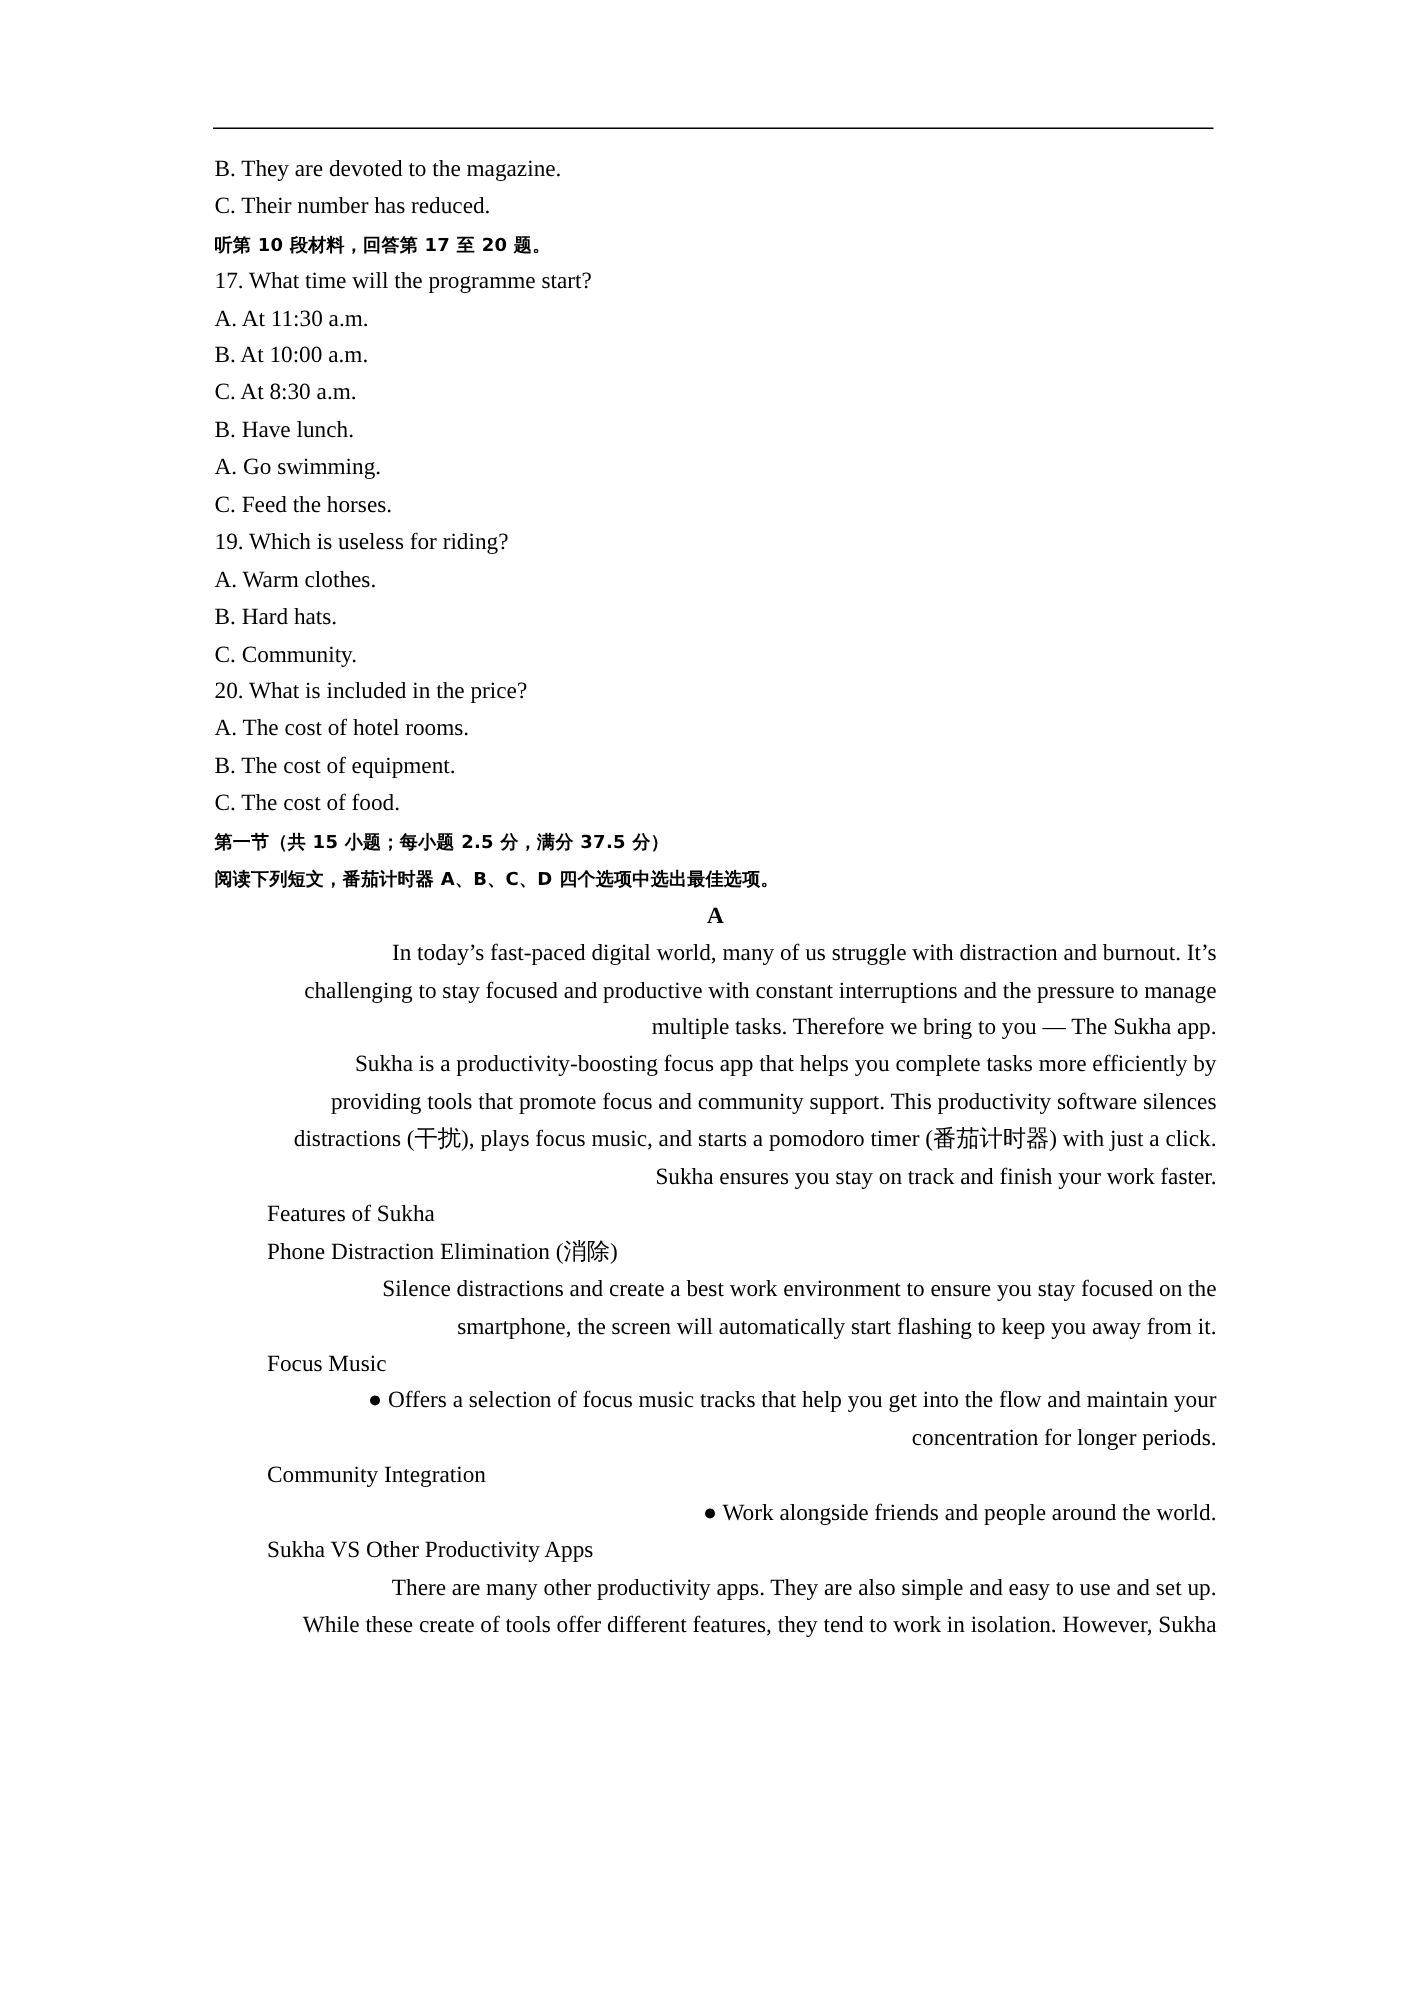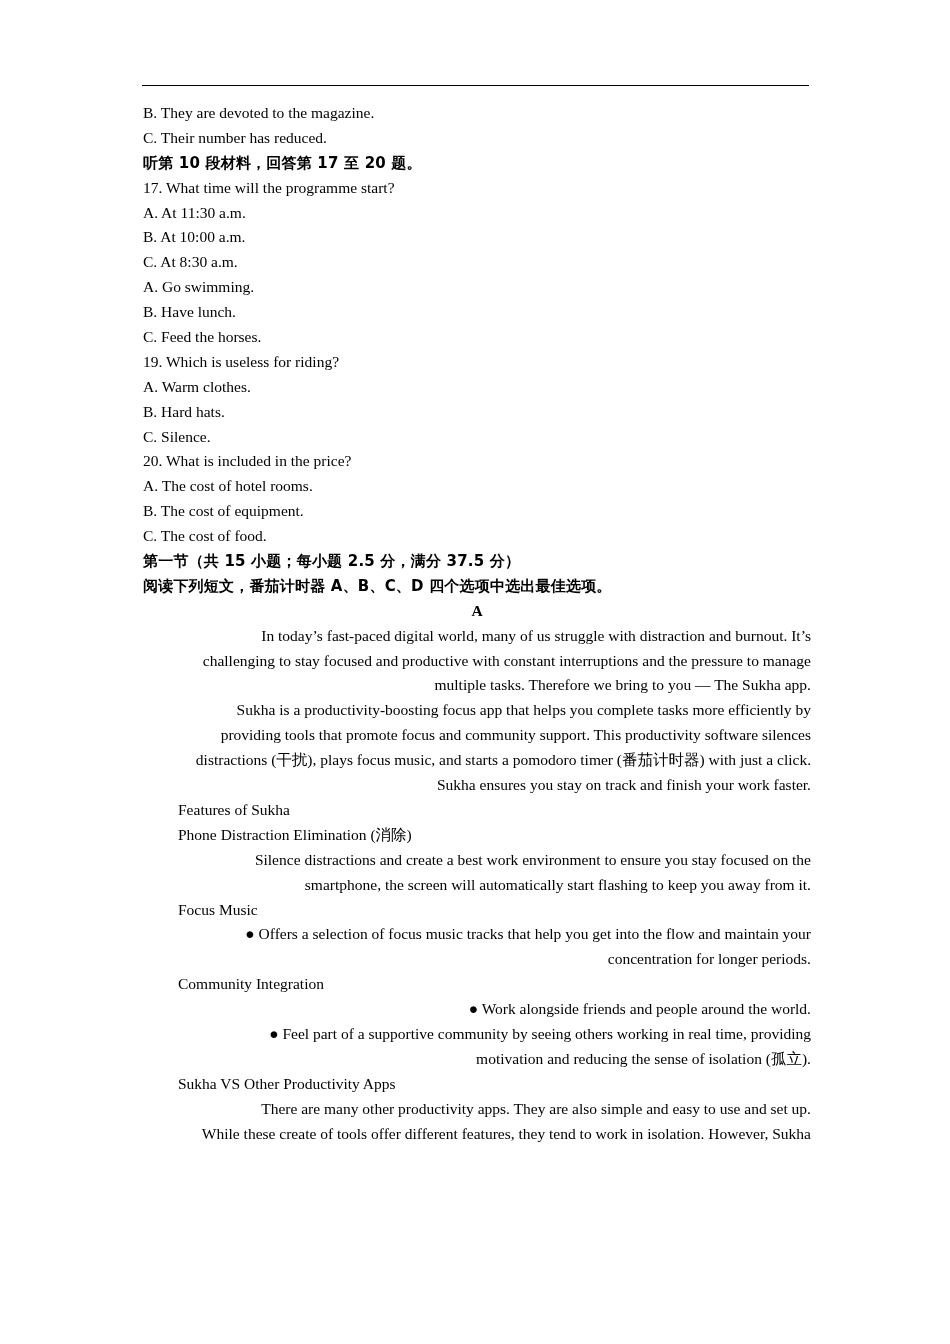--- a/index.html
+++ b/index.html
@@ -2,21 +2,21 @@
 <html><head>
 <meta charset="utf-8">
 <style>
   html, body { margin: 0; padding: 0; background: #ffffff; }
   body { width: 950px; height: 1344px; position: relative; overflow: hidden;
          font-family: "Liberation Serif", "DejaVu Serif", serif; color: #000; }
   .rule { position: absolute; left: 142px; top: 85px; width: 667px; height: 0;
           border-top: 1.5px solid #000; }
   .page { position: absolute; left: 143px; top: 101px; width: 668px; }
   .line { font-size: 15.5px; line-height: 24.9px; height: 24.9px; white-space: nowrap; }
-  .cjk-bold { font-weight: bold; font-family: "DejaVu Sans", sans-serif; font-size: 15px; letter-spacing: 0.2px; }
+  .cjk-bold { font-weight: bold; font-family: "DejaVu Sans", sans-serif; font-size: 12px; letter-spacing: 0.2px; }
   .center { text-align: center; font-weight: bold; }
   .sub { font-weight: normal; padding-left: 35px; font-size: 15.5px; line-height: 24.9px; height: 24.9px; }
   .ln { display: block; white-space: nowrap; text-align: right; }
   .ln.first { padding-left: 35px; }
 </style>
 </head>
 <body>
 
 <div class="rule"></div>
 
@@ -24,28 +24,28 @@
 
   <div class="line">B. They are devoted to the magazine.</div>
   <div class="line">C. Their number has reduced.</div>
   <div class="line cjk-bold">听第 10 段材料，回答第 17 至 20 题。</div>
 
   <div class="line">17. What time will the programme start?</div>
   <div class="line">A. At 11:30 a.m.</div>
   <div class="line">B. At 10:00 a.m.</div>
   <div class="line">C. At 8:30 a.m.</div>
 
+  <div class="line">B. Have lunch.</div>
   <div class="line">A. Go swimming.</div>
-  <div class="line">B. Have lunch.</div>
   <div class="line">C. Feed the horses.</div>
 
   <div class="line">19. Which is useless for riding?</div>
   <div class="line">A. Warm clothes.</div>
   <div class="line">B. Hard hats.</div>
-  <div class="line">C. Silence.</div>
+  <div class="line">C. Community.</div>
 
   <div class="line">20. What is included in the price?</div>
   <div class="line">A. The cost of hotel rooms.</div>
   <div class="line">B. The cost of equipment.</div>
   <div class="line">C. The cost of food.</div>
 
   <div class="line cjk-bold">第一节（共 15 小题；每小题 2.5 分，满分 37.5 分）</div>
   <div class="line cjk-bold">阅读下列短文，番茄计时器 A、B、C、D 四个选项中选出最佳选项。</div>
   <div class="line center">A</div>
 
@@ -73,24 +73,20 @@
   <div class="sub">Focus Music</div>
   <div class="para-block">
     <span class="ln first line">● Offers a selection of focus music tracks that help you get into the flow and maintain your</span>
     <span class="ln line">concentration for longer periods.</span>
   </div>
 
   <div class="sub">Community Integration</div>
   <div class="para-block">
     <span class="ln first line">● Work alongside friends and people around the world.</span>
   </div>
-  <div class="para-block">
-    <span class="ln first line">● Feel part of a supportive community by seeing others working in real time, providing</span>
-    <span class="ln line">motivation and reducing the sense of isolation (孤立).</span>
-  </div>
 
   <div class="sub">Sukha VS Other Productivity Apps</div>
   <div class="para-block">
     <span class="ln first line">There are many other productivity apps. They are also simple and easy to use and set up.</span>
     <span class="ln line">While these create of tools offer different features, they tend to work in isolation. However, Sukha</span>
   </div>
 
 </div>
 
 </body></html>

